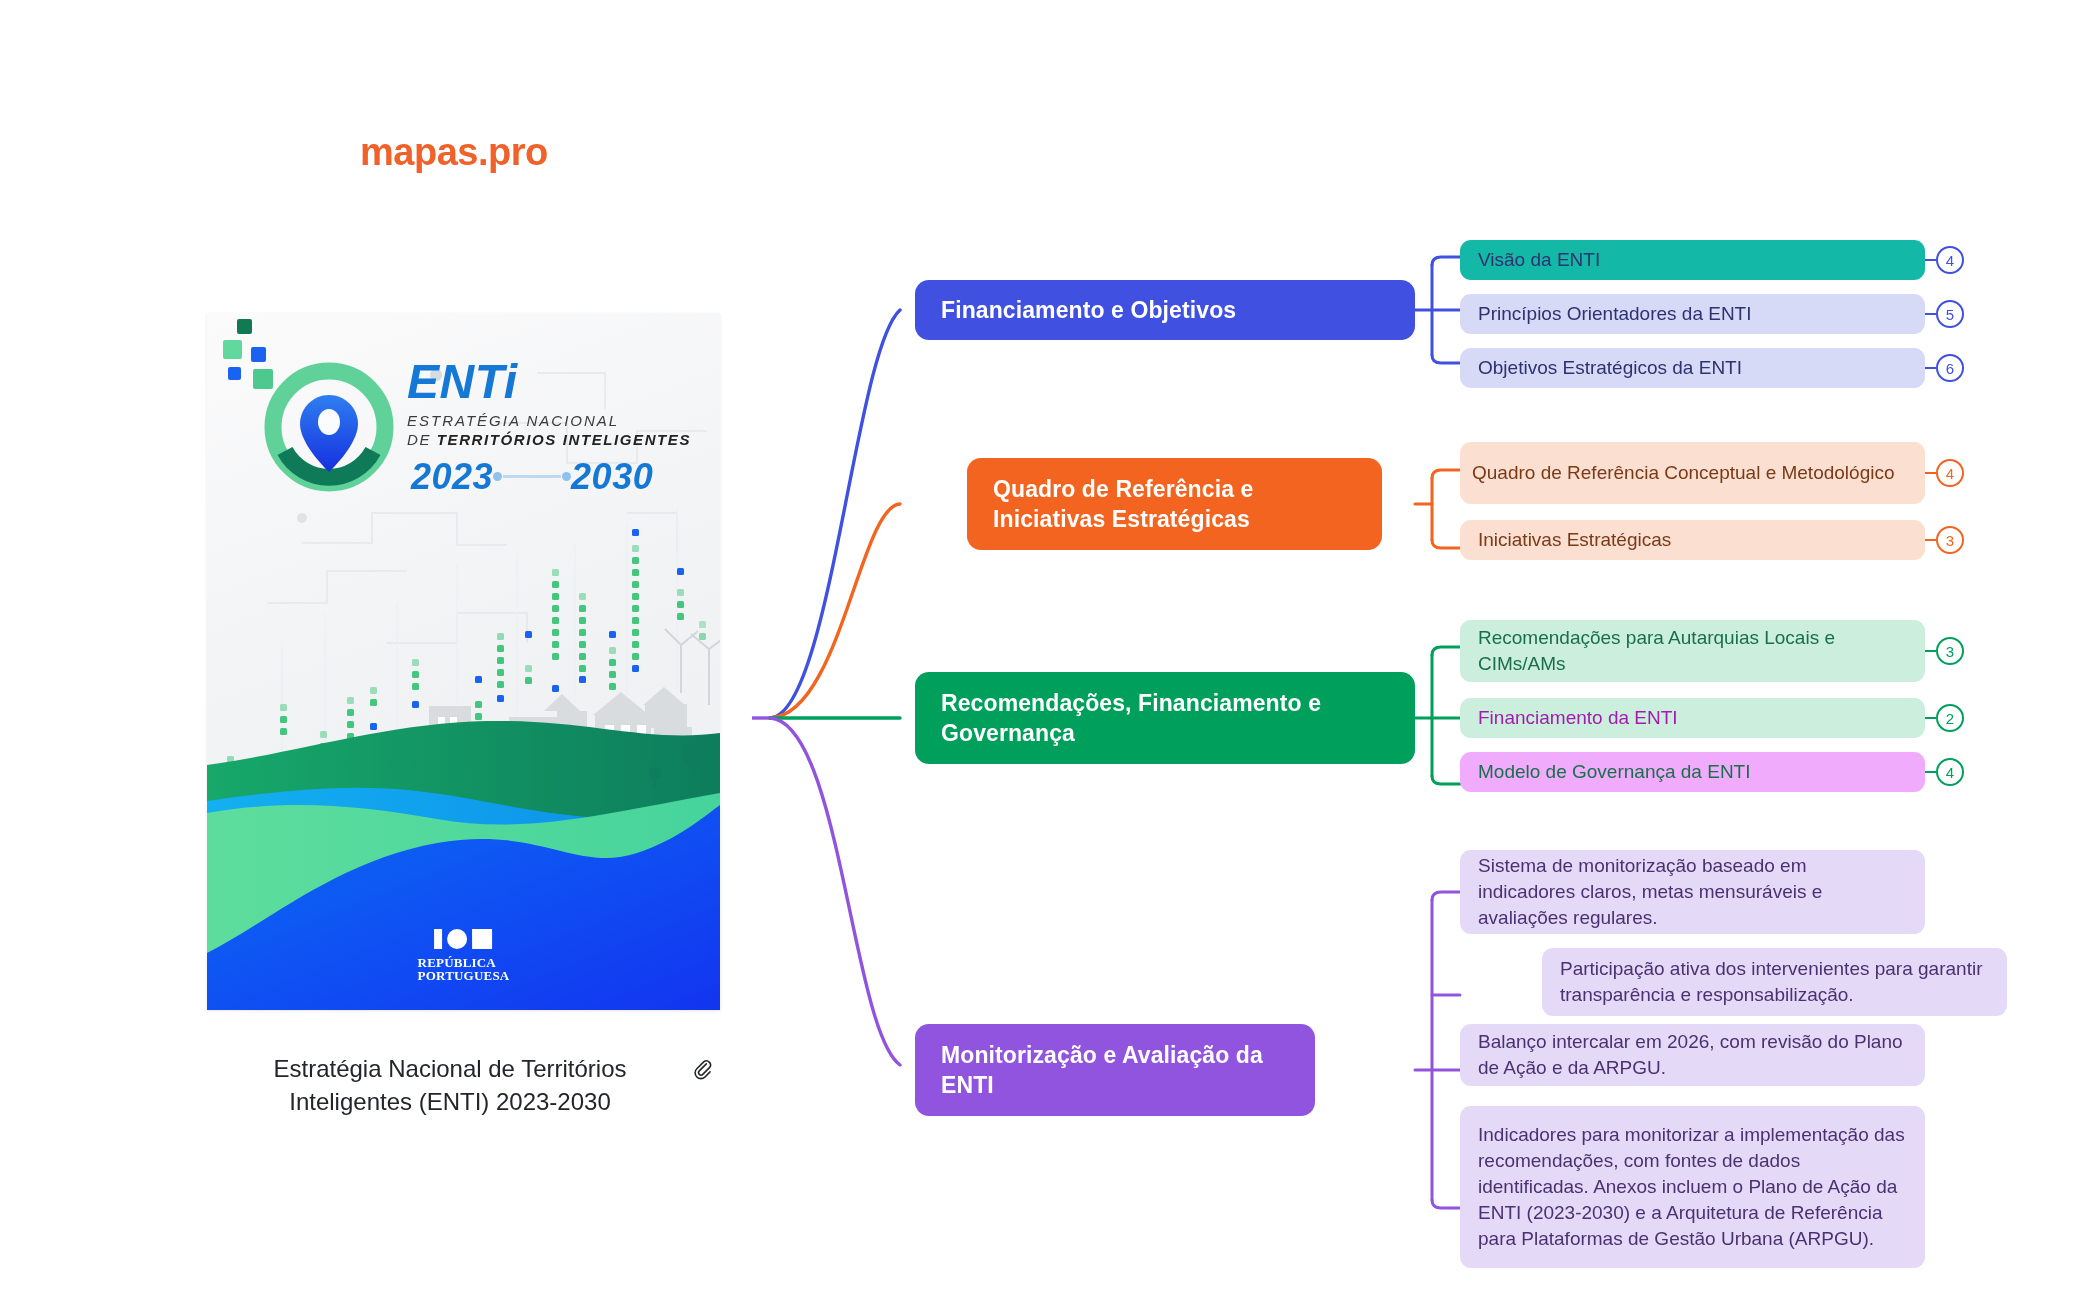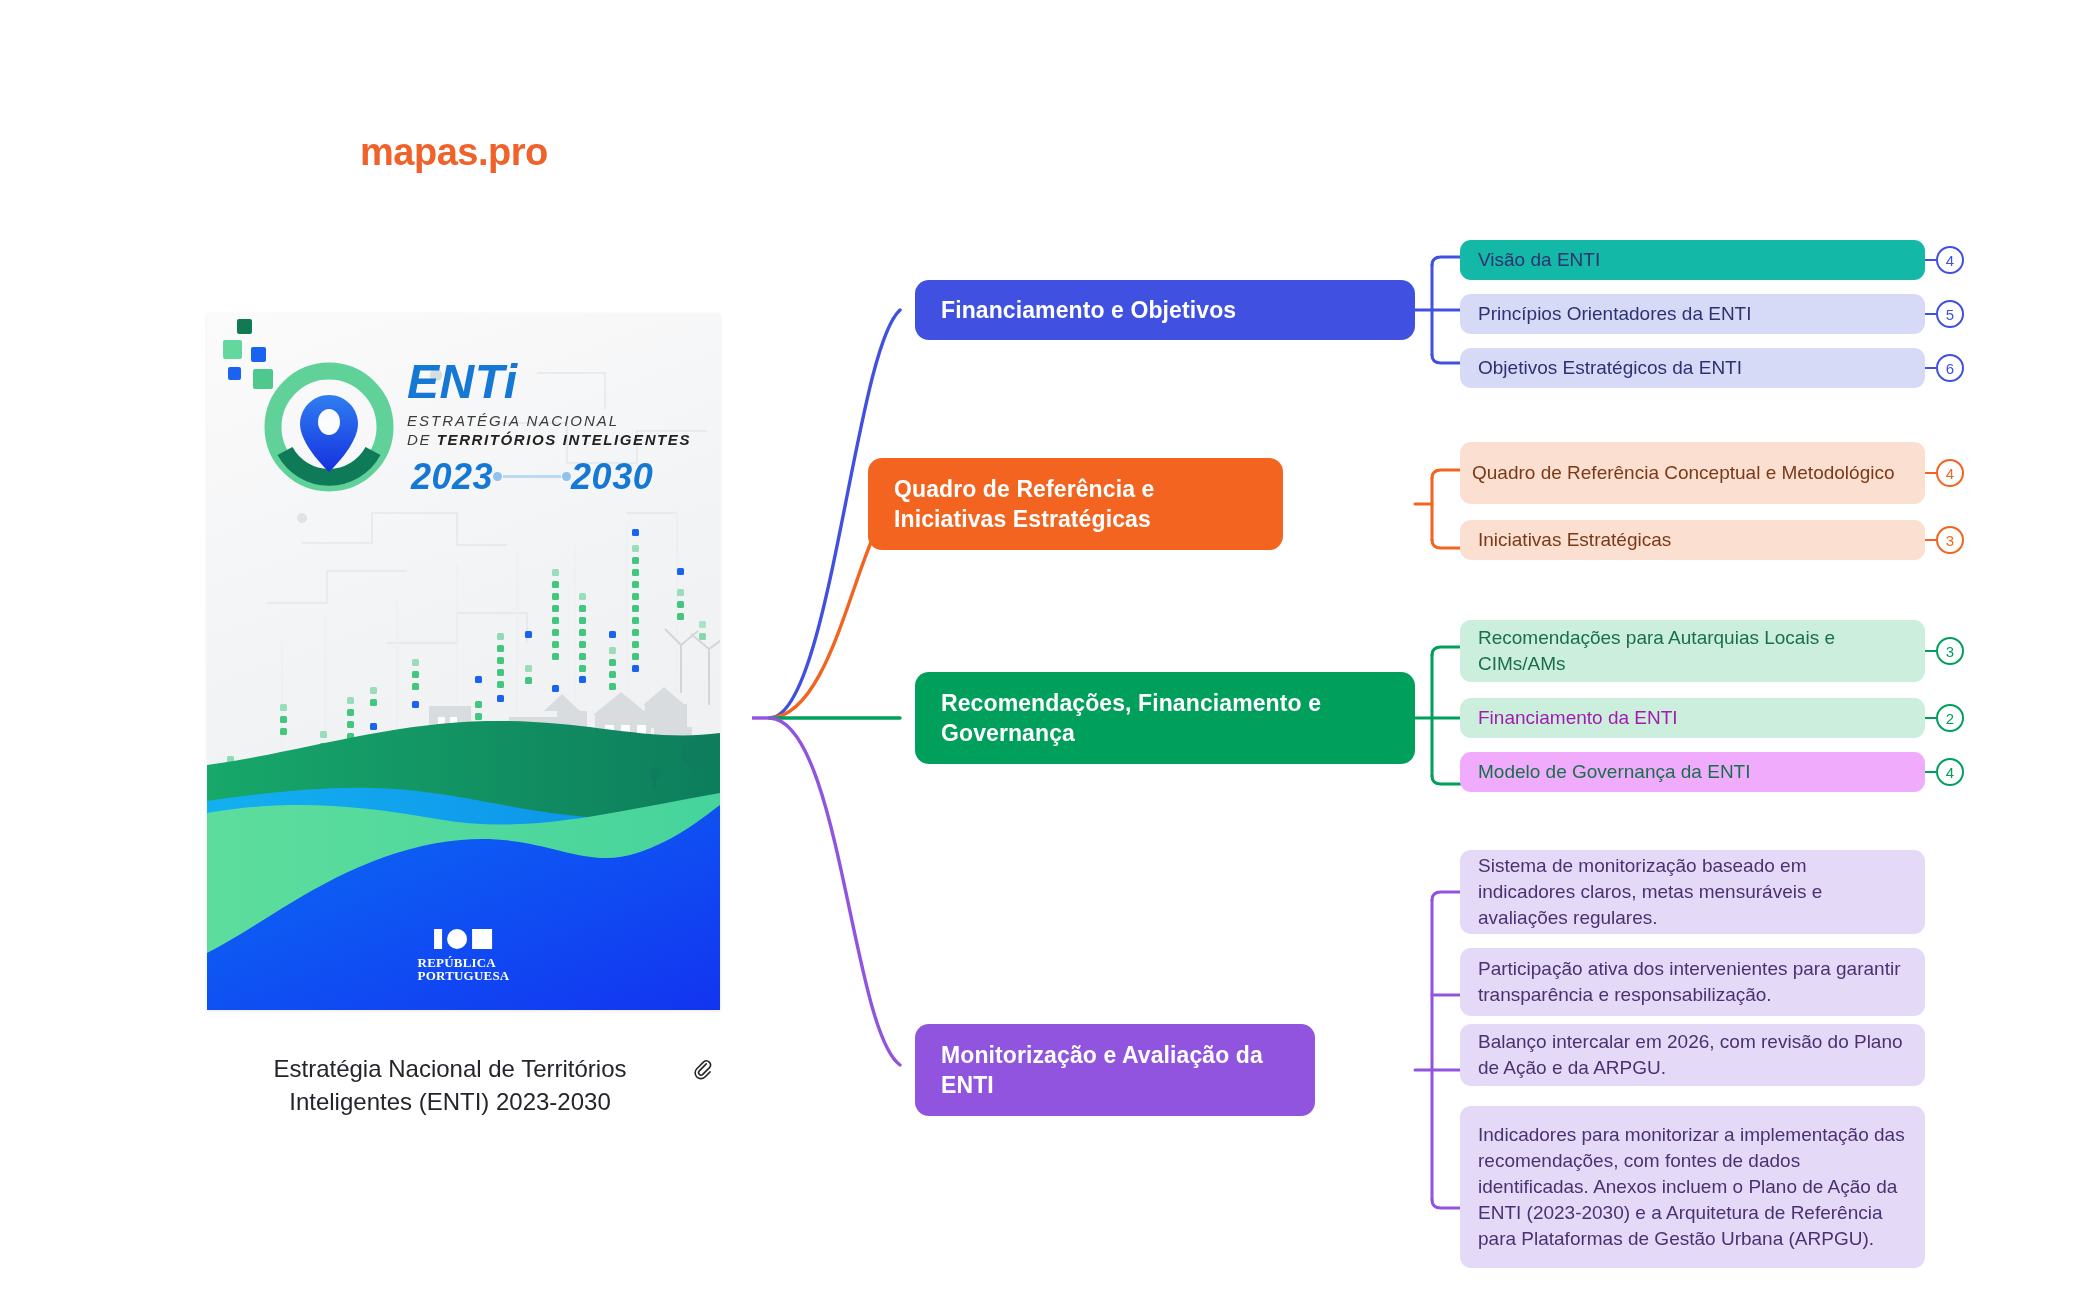--- a/index.html
+++ b/index.html
@@ -366,21 +366,21 @@
       <path d="M1432 995 H 1460"></path>
       <path d="M1432 1070 H 1460"></path>
       <path d="M1432 1200 q 0 8 9 8 H 1460"></path>
     </g>
   </svg>
 
   <div class="branch" style="left:915px; top:280px; width:500px; height:60px; background:#4050e0;">
     <span class="btxt">Financiamento e Objetivos</span>
   </div>
 
-  <div class="branch" style="left:868px; top:458px; width:415px; height:92px; background:#f2641f;">
+  <div class="branch" style="left:967px; top:458px; width:415px; height:92px; background:#f2641f;">
     <span class="btxt">Quadro de Referência e Iniciativas Estratégicas</span>
   </div>
 
   <div class="branch" style="left:915px; top:672px; width:500px; height:92px; background:#00a05c;">
     <span class="btxt">Recomendações, Financiamento e Governança</span>
   </div>
 
   <div class="branch" style="left:915px; top:1024px; width:400px; height:92px; background:#9154de;">
     <span class="btxt">Monitorização e Avaliação da ENTI</span>
   </div>
@@ -446,21 +446,21 @@
   </div>
   <span class="badge-stem" style="left:1925px; top:771px; background:#00a05c;"></span>
   <div class="badge" style="left:1936px; top:758px; color:#00a05c;">
     <span>4</span>
     </div>
 
   <div class="pill" style="left:1460px; top:850px; width:465px; height:84px; background:#e4daf7; color:#4a3172;">
     <span>Sistema de monitorização baseado em indicadores claros, metas mensuráveis e avaliações regulares.</span>
   </div>
 
-  <div class="pill" style="left:1460px; top:948px; width:465px; height:68px; background:#e4daf7; color:#4a3172;">
+  <div class="pill" style="left:1542px; top:948px; width:465px; height:68px; background:#e4daf7; color:#4a3172;">
     <span>Participação ativa dos intervenientes para garantir transparência e responsabilização.</span>
   </div>
 
   <div class="pill" style="left:1460px; top:1024px; width:465px; height:62px; background:#e4daf7; color:#4a3172;">
     <span>Balanço intercalar em 2026, com revisão do Plano de Ação e da ARPGU.</span>
   </div>
 
   <div class="pill" style="left:1460px; top:1106px; width:465px; height:162px; background:#e4daf7; color:#4a3172;">
     <span>Indicadores para monitorizar a implementação das recomendações, com fontes de dados identificadas.  Anexos incluem o Plano de Ação da ENTI (2023-2030) e a Arquitetura de Referência para Plataformas de Gestão Urbana (ARPGU).</span>
   </div>

